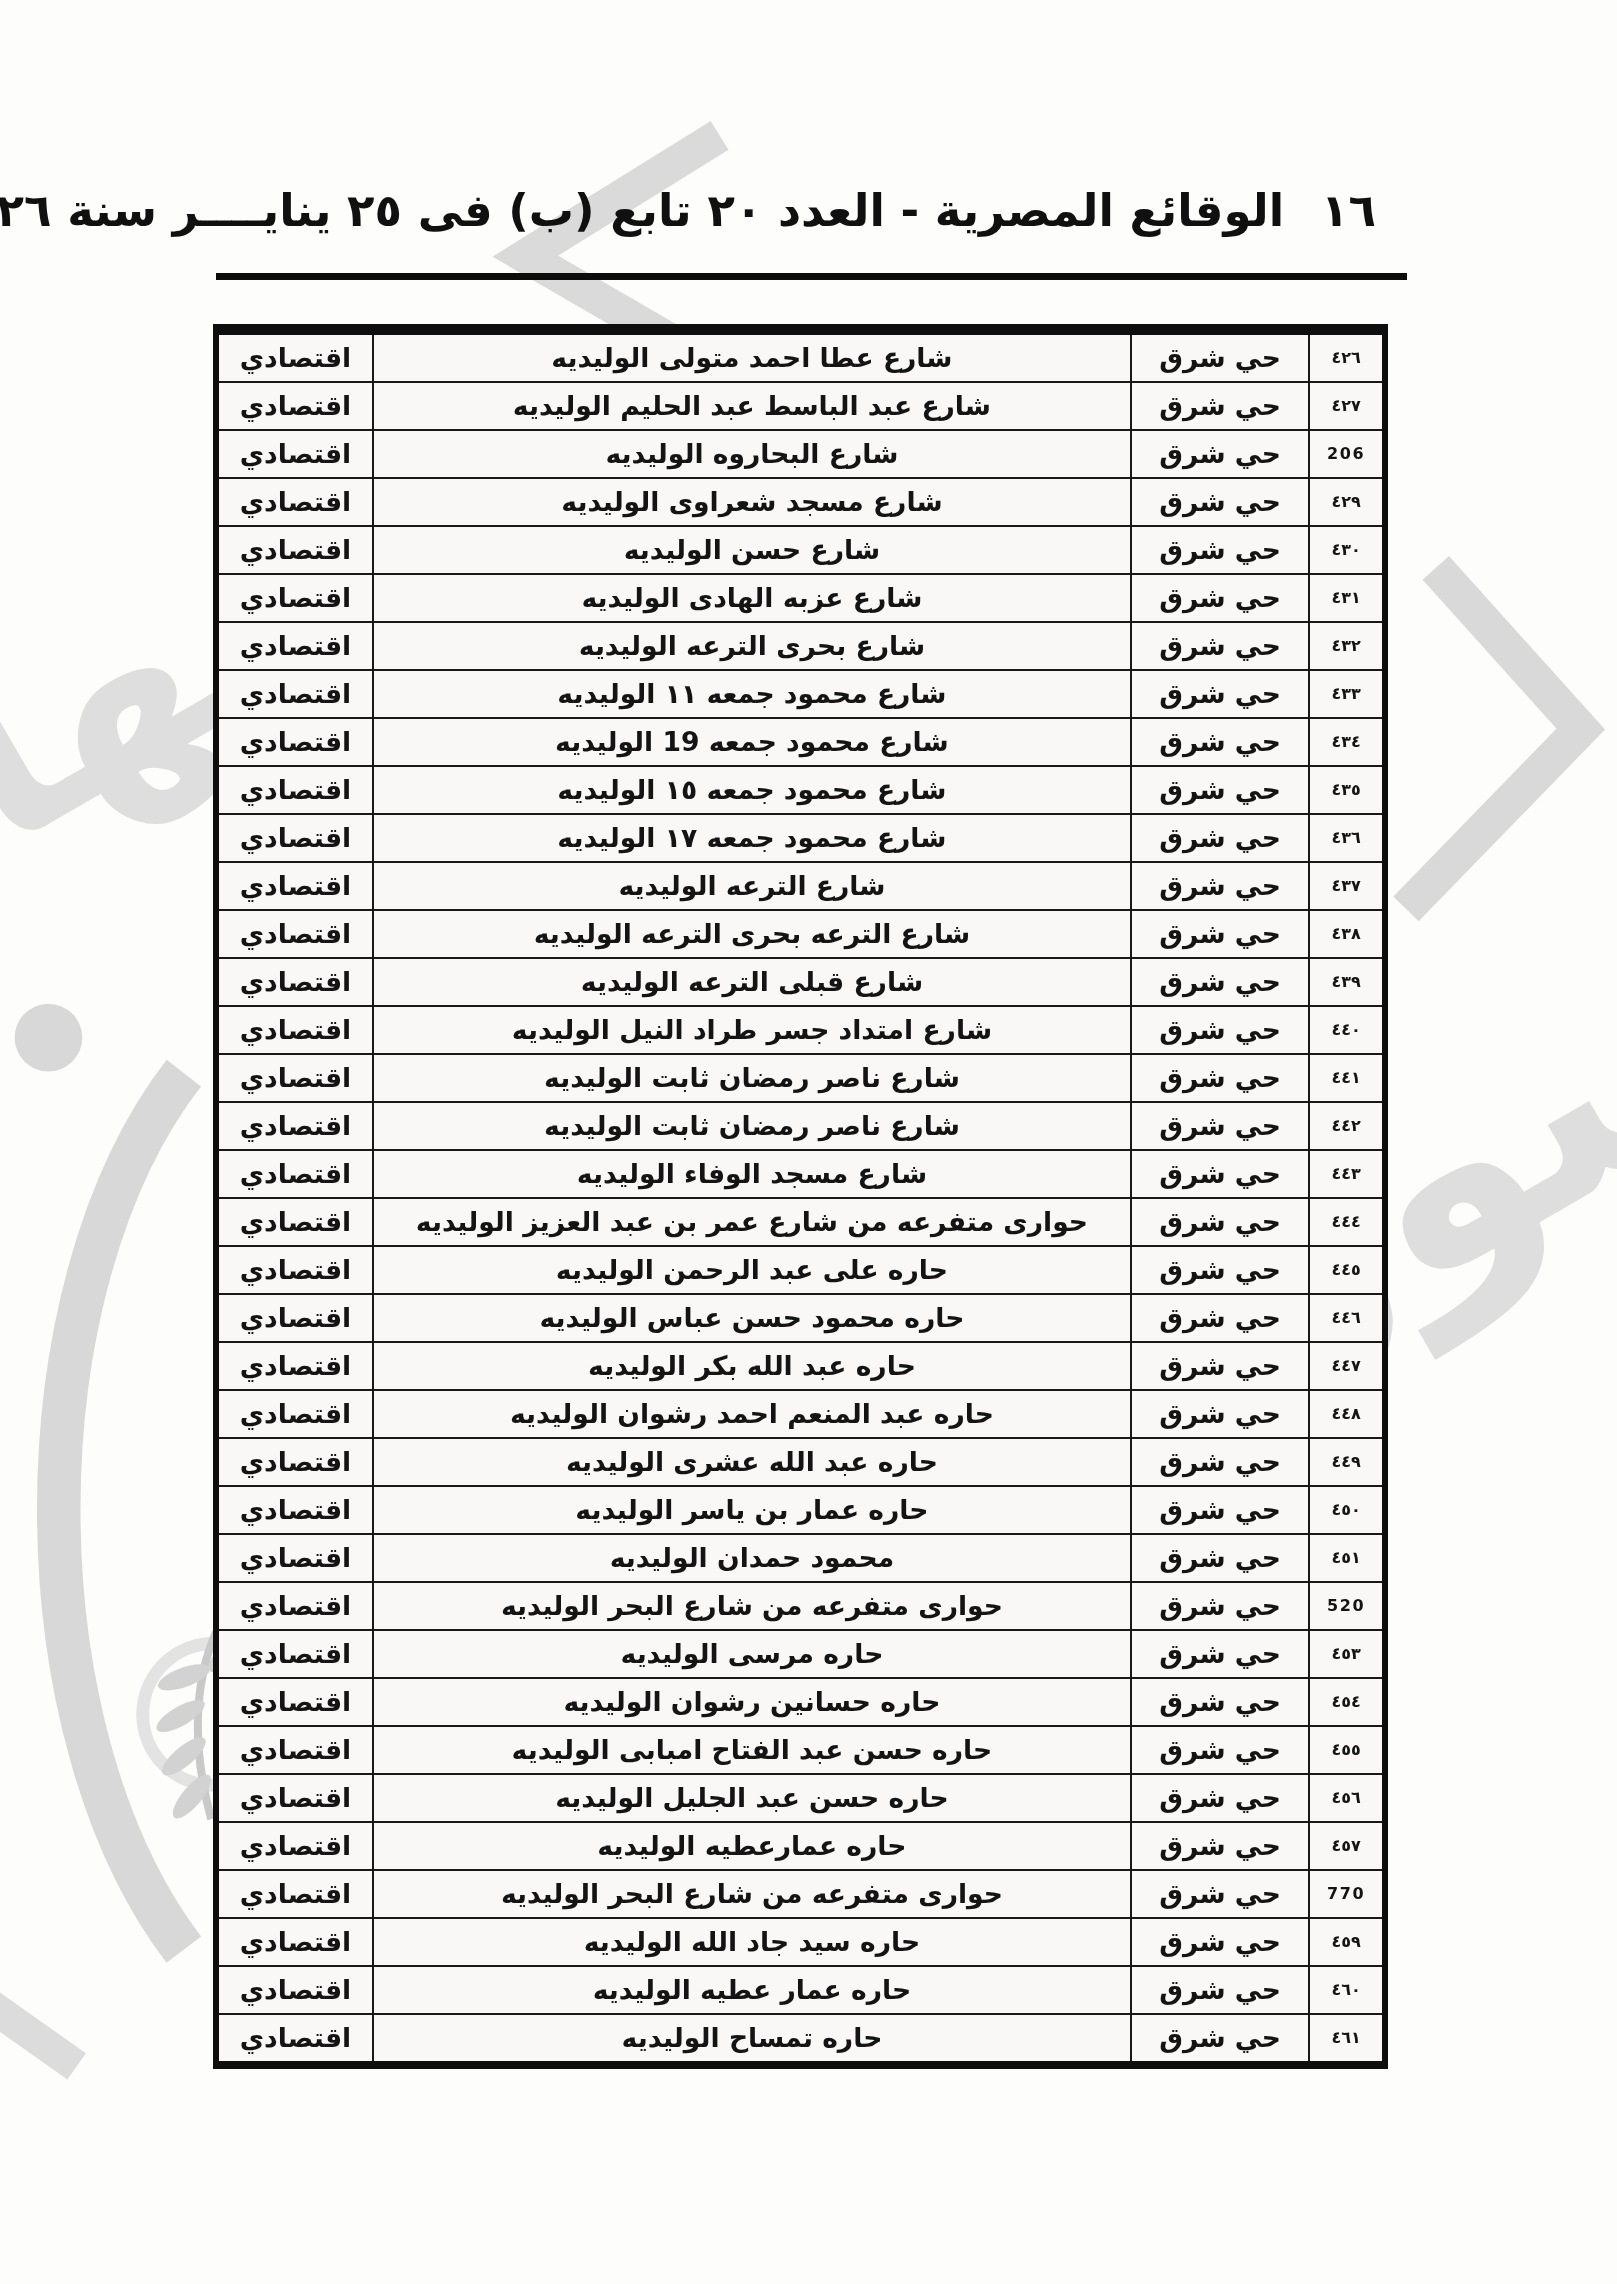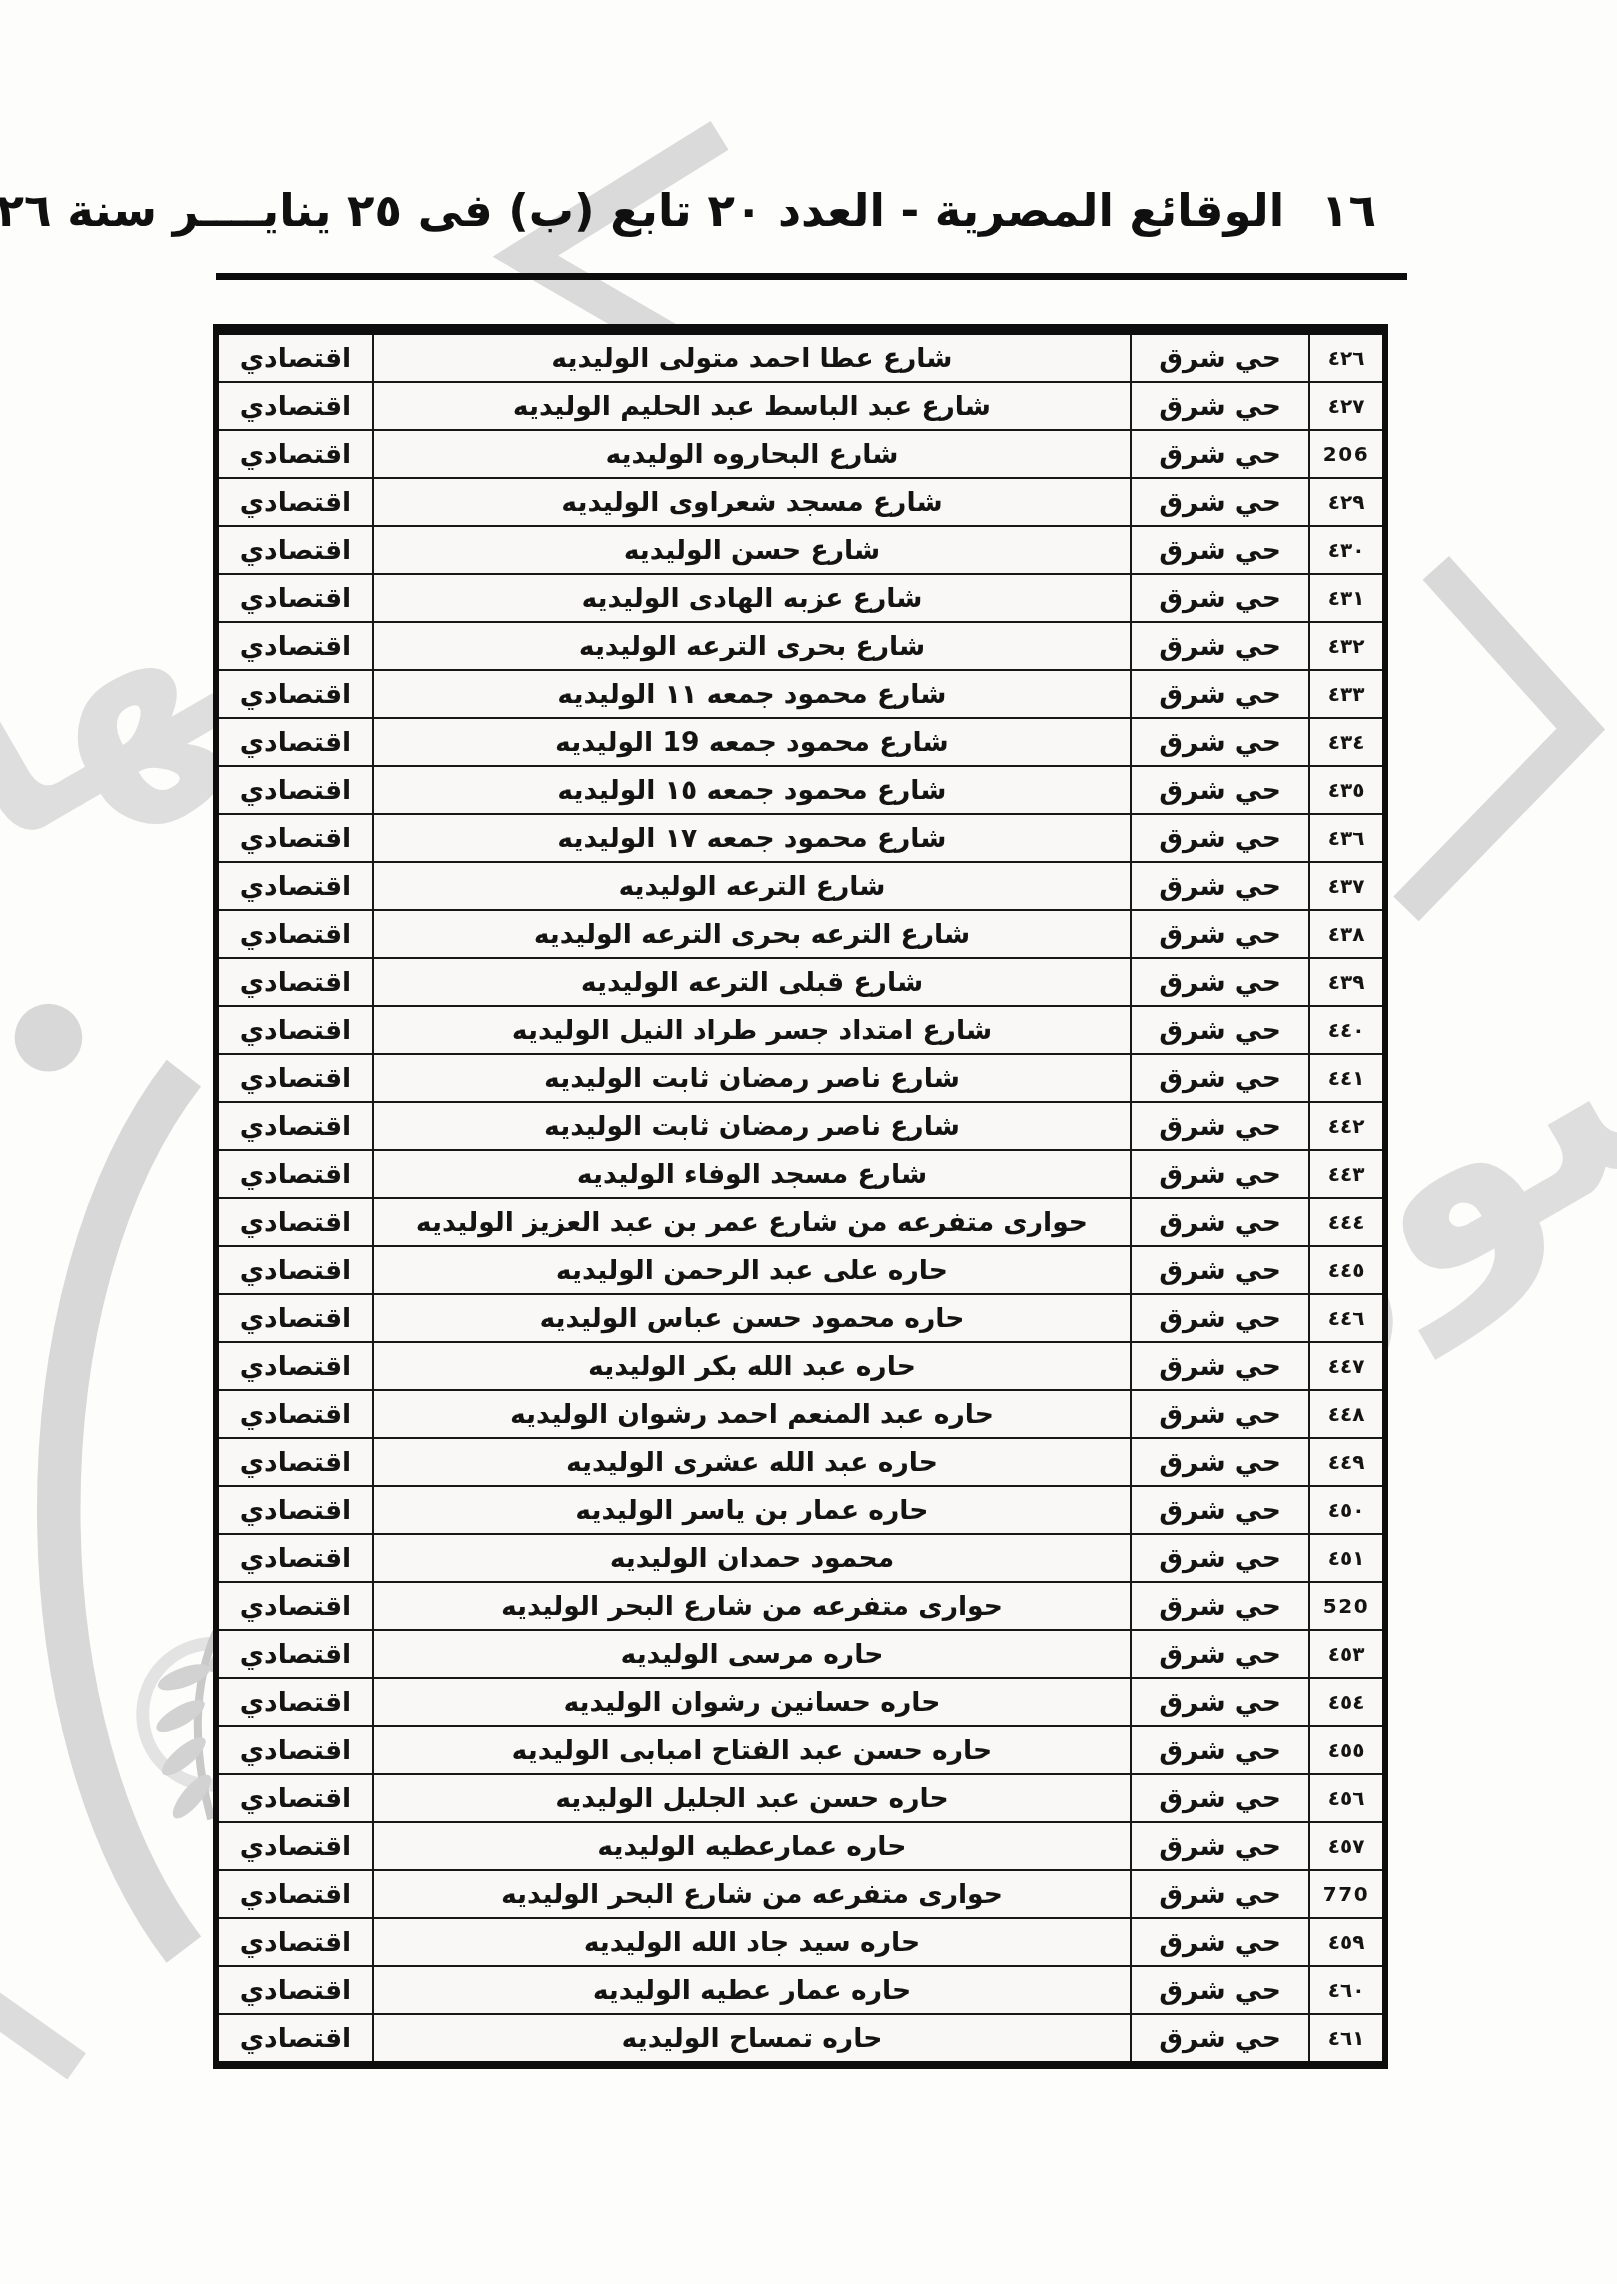--- a/index.html
+++ b/index.html
@@ -75,21 +75,21 @@
     padding: 0 6.4px;
     text-align: center;
     vertical-align: middle;
     font-weight: bold;
     color: #141414;
     font-size: 26.6px;
     line-height: 1.05;
     overflow: hidden;
     white-space: nowrap;
   }
-  table.streets td.c-no { font-size: 20px; letter-spacing: 1.6px; }
+  table.streets td.c-no { font-size: 16px; letter-spacing: 1.6px; }
   col.c-no       { width: 75px;  }
   col.c-district { width: 176px; }
   col.c-street   { width: 749px; }
   col.c-class    { width: 155px; }
 </style>
 </head>
 <body>
 
 <div class="page">
 

